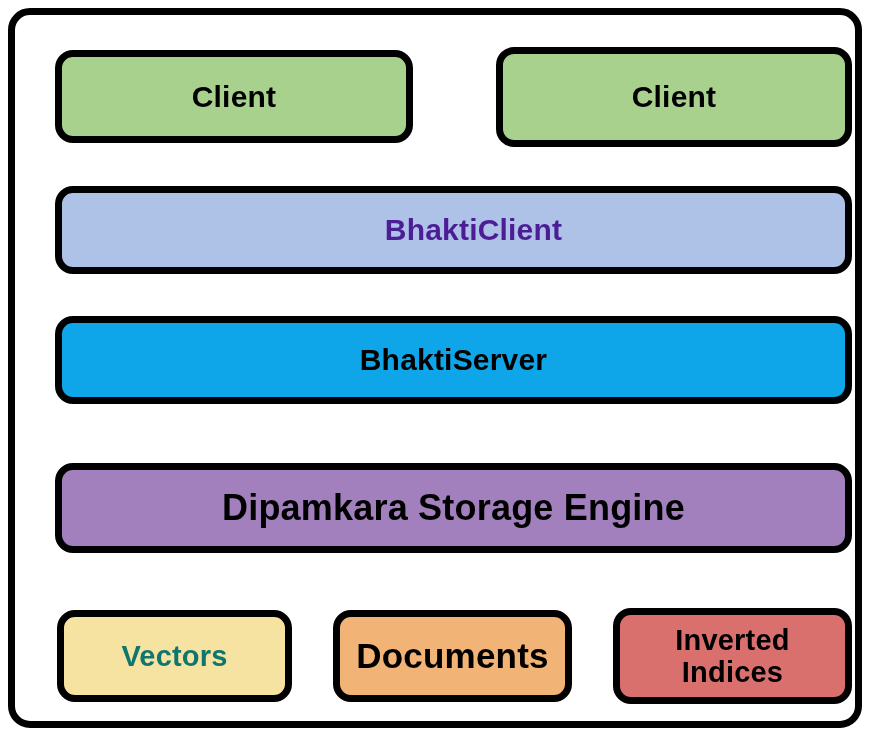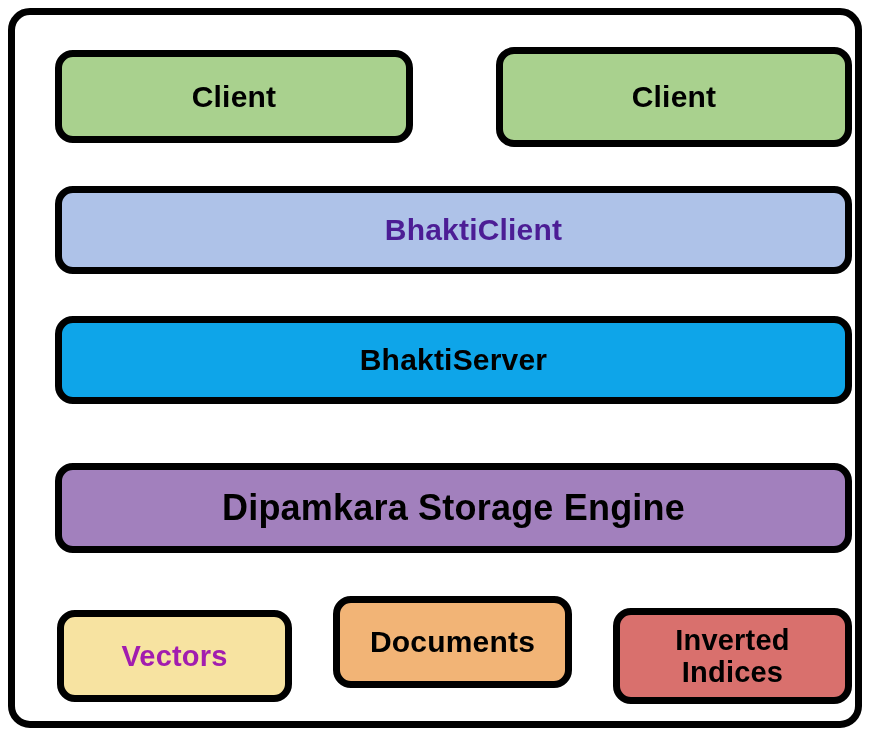--- a/index.html
+++ b/index.html
@@ -74,22 +74,22 @@
     left: 40px;  top: 448px; width: 797px;  height: 90px;
     font-size: 36px;
   }
 
   
   .store-vectors {
     left: 42px;  top: 595px; width: 235px;  height: 92px;
     font-size: 29px;
   }
   .store-documents {
-    left: 318px; top: 581px; width: 239px;  height: 92px;
-    font-size: 30px;
+    left: 318px; top: 595px; width: 239px;  height: 92px;
+    font-size: 35px;
     text-align: center;
   }
   .store-indices {
     left: 598px; top: 593px; width: 239px;  height: 96px;
     font-size: 29px;
   }
 </style>
 </head>
 <body>
 
@@ -110,21 +110,21 @@
     </div>
 
     <div class="node bhakti-server" style="background-color: #0ea5e9; border-color: rgb(0, 0, 0); color: rgb(0, 0, 0);">
       <span class="label">BhaktiServer</span>
     </div>
 
     <div class="node storage-engine" style="background-color: rgb(162, 128, 189); border-color: rgb(0, 0, 0); color: rgb(0, 0, 0);">
       <span class="label">Dipamkara Storage Engine</span>
     </div>
 
-    <div class="node store-vectors" style="background-color: rgb(247, 227, 161); border-color: rgb(0, 0, 0); color: #a21caf;">
+    <div class="node store-vectors" style="background-color: rgb(247, 227, 161); border-color: rgb(0, 0, 0); color: #0f766e;">
       <span class="label">Vectors</span>
     </div>
 
     <div class="node store-documents" style="background-color: rgb(242, 180, 118); border-color: rgb(0, 0, 0); color: rgb(0, 0, 0);">
       <span class="label">Documents</span>
     </div>
 
     <div class="node store-indices" style="background-color: rgb(217, 112, 109); border-color: rgb(0, 0, 0); color: rgb(0, 0, 0);">
       <span class="label">
         <span>Inverted</span><br>

